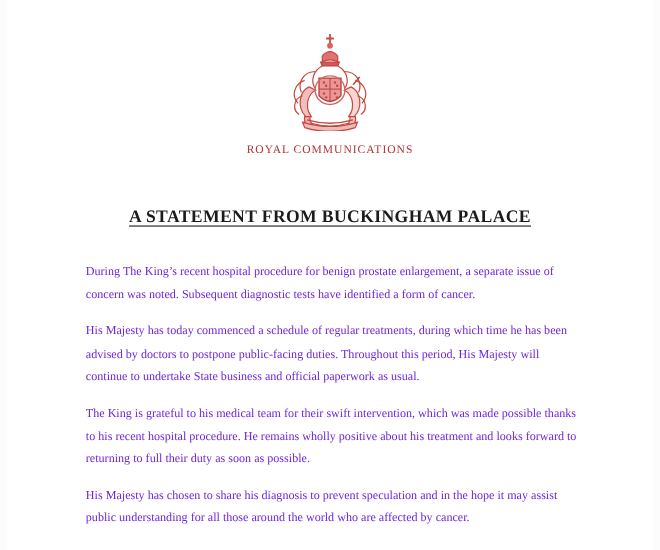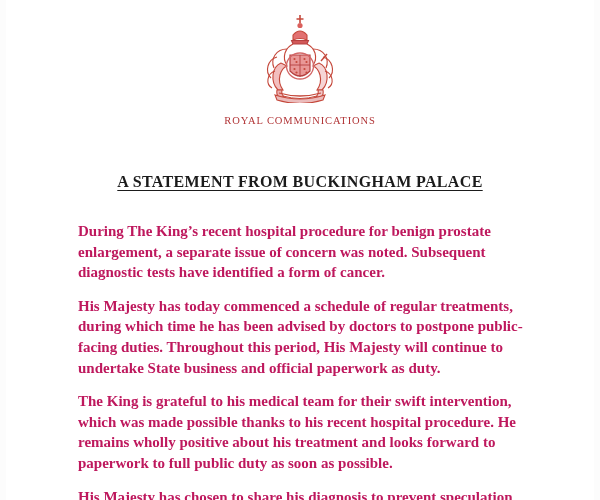--- a/index.html
+++ b/index.html
@@ -17,21 +17,21 @@
     position: relative;
     width: 588px;
     height: 500px;
     margin: 0 auto 0 6px;
     background: #ffffff;
     box-sizing: border-box;
     overflow: hidden;
   }
   .letterhead {
     text-align: center;
-    padding-top: 11px;
+    padding-top: 27px;
   }
   .crest {
     display: block;
     margin: 0 auto;
     width: 86px;
     height: 92px;
   }
   .org-name {
     margin-top: 12px;
     font-size: 10.5px;
@@ -48,25 +48,24 @@
     color: #1b1b1b;
     text-decoration: underline;
     text-underline-offset: 2.5px;
   }
   .body-copy {
     margin: 30px 0 0 0;
     padding: 0 66px 0 72px;
   }
   .body-copy p {
     margin: 0 0 13px 0;
-    font-size: 15px;
+    font-size: 11px;
     line-height: 20.6px;
-    color: #be185d;
+    color: #6d28d9;
     text-align: left;
-    font-weight: bold;
   }
 </style>
 </head>
 <body>
 
 <div class="page">
 
   <div class="letterhead">
 
     <svg class="crest" viewBox="0 0 86 92" aria-hidden="true">
@@ -115,18 +114,18 @@
       </g>
     </svg>
 
     <div class="org-name">ROYAL COMMUNICATIONS</div>
   </div>
 
   <div class="doc-title">A STATEMENT FROM BUCKINGHAM PALACE</div>
 
   <div class="body-copy">
     <p>During The King’s recent hospital procedure for benign prostate enlargement, a separate issue of concern was noted. Subsequent diagnostic tests have identified a form of cancer.</p>
-    <p>His Majesty has today commenced a schedule of regular treatments, during which time he has been advised by doctors to postpone public-facing duties. Throughout this period, His Majesty will continue to undertake State business and official paperwork as duty.</p>
-    <p>The King is grateful to his medical team for their swift intervention, which was made possible thanks to his recent hospital procedure. He remains wholly positive about his treatment and looks forward to paperwork to full public duty as soon as possible.</p>
+    <p>His Majesty has today commenced a schedule of regular treatments, during which time he has been advised by doctors to postpone public-facing duties. Throughout this period, His Majesty will continue to undertake State business and official paperwork as usual.</p>
+    <p>The King is grateful to his medical team for their swift intervention, which was made possible thanks to his recent hospital procedure. He remains wholly positive about his treatment and looks forward to returning to full their duty as soon as possible.</p>
     <p>His Majesty has chosen to share his diagnosis to prevent speculation and in the hope it may assist public understanding for all those around the world who are affected by cancer.</p>
   </div>
 
 </div>
 
 </body></html>

